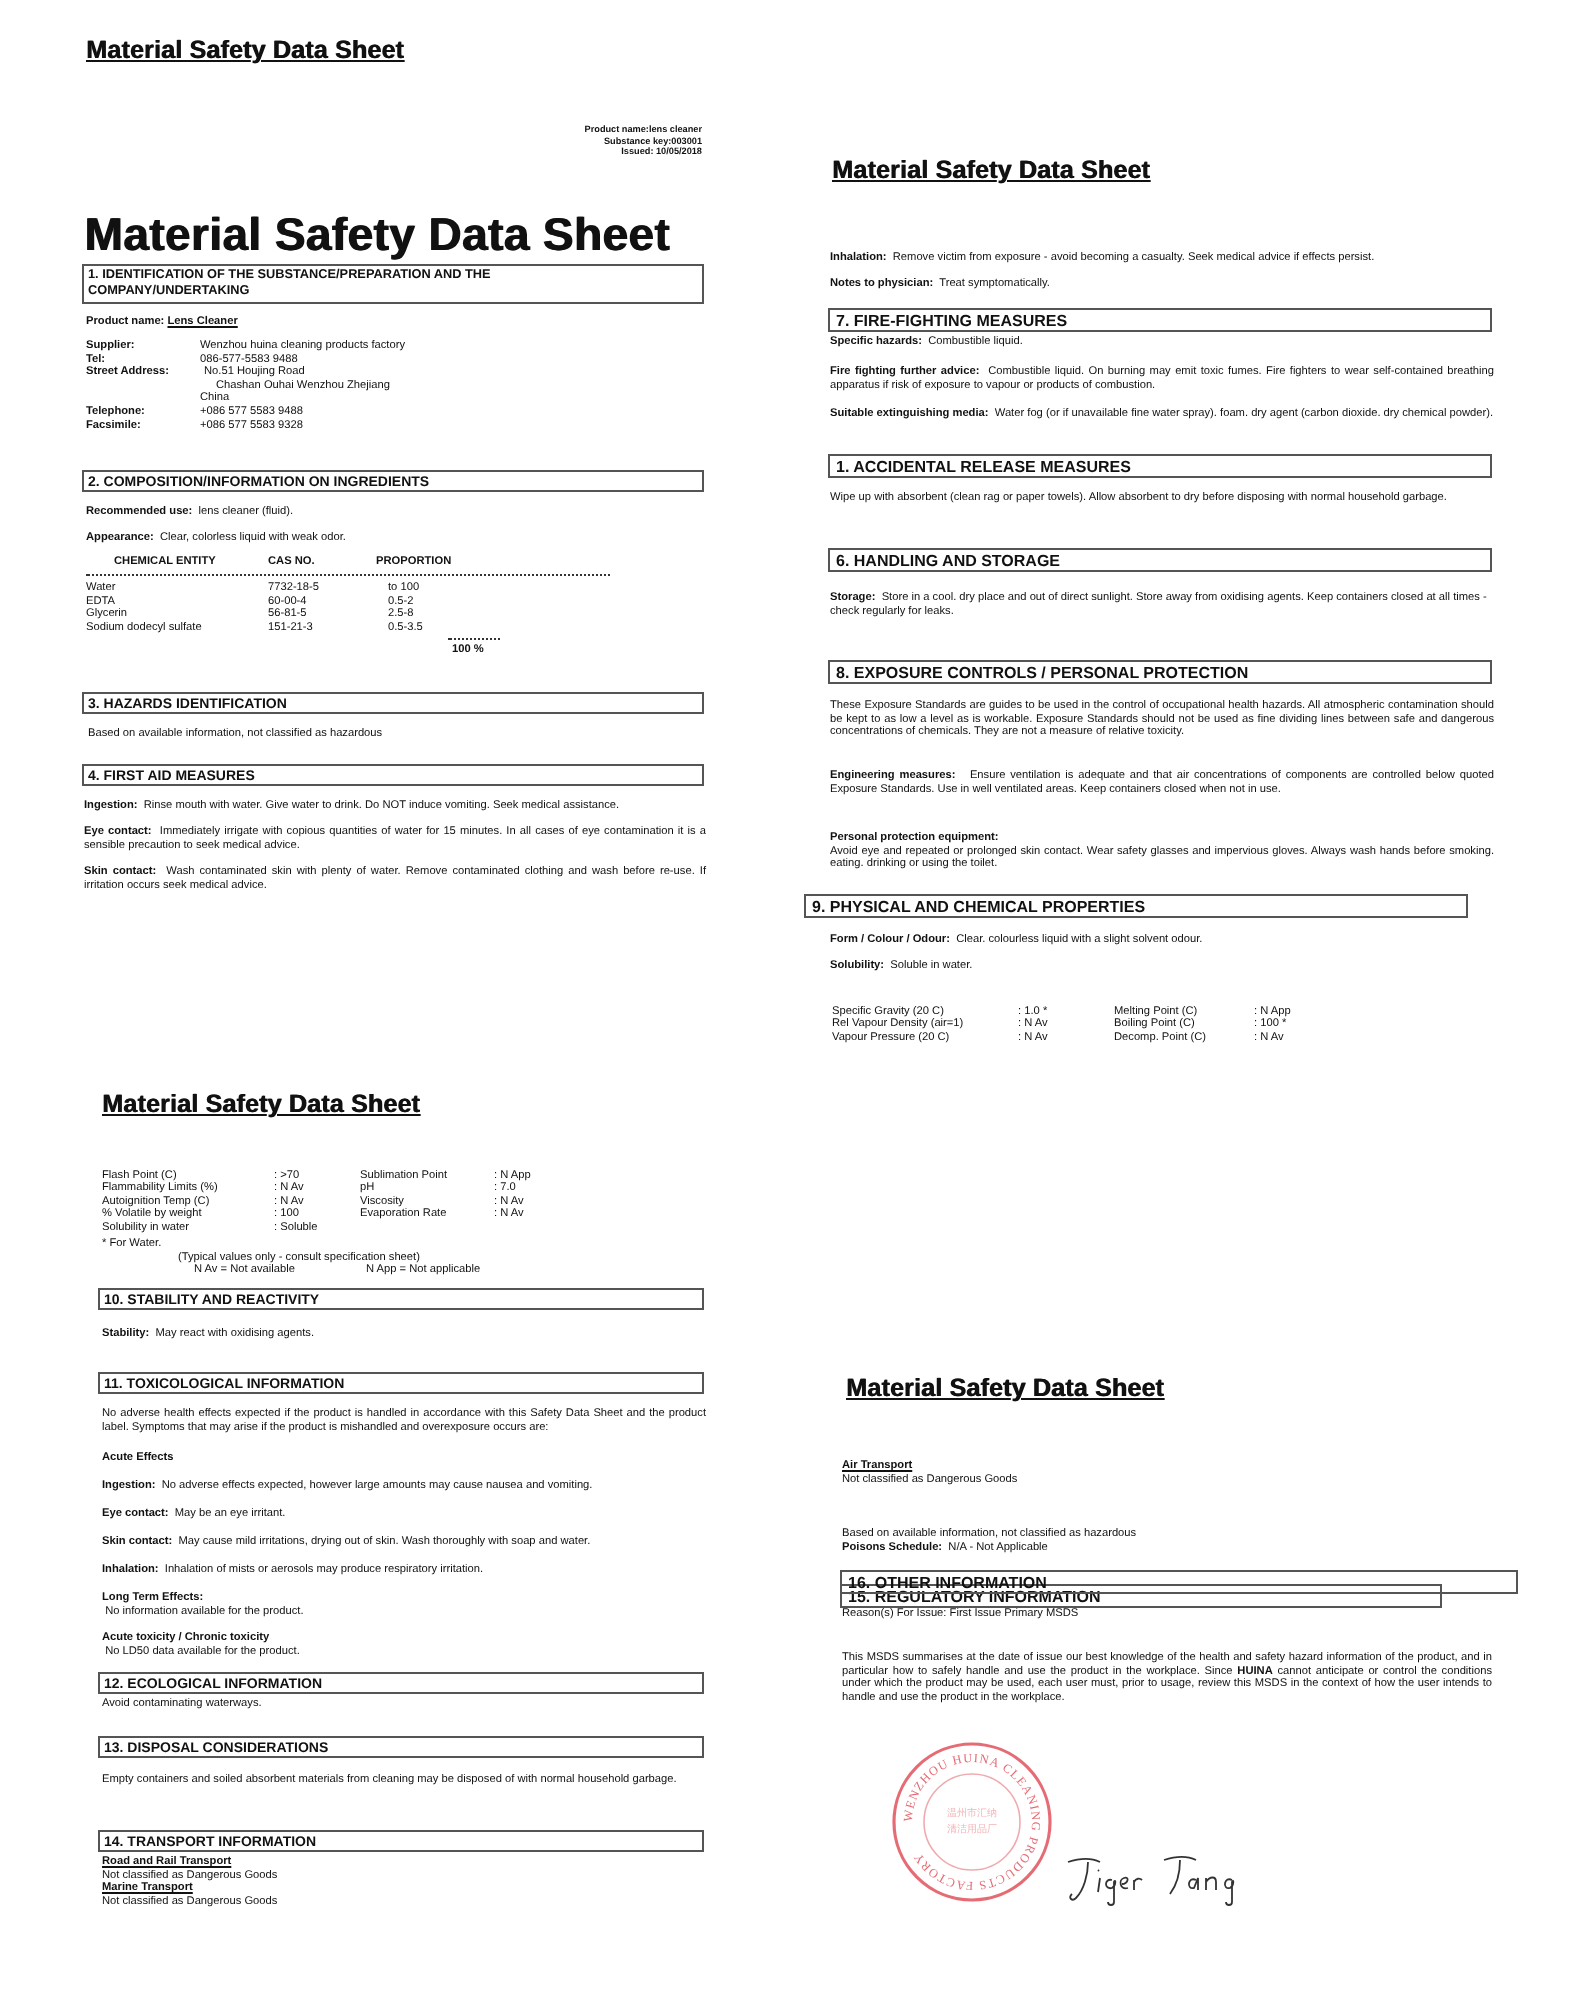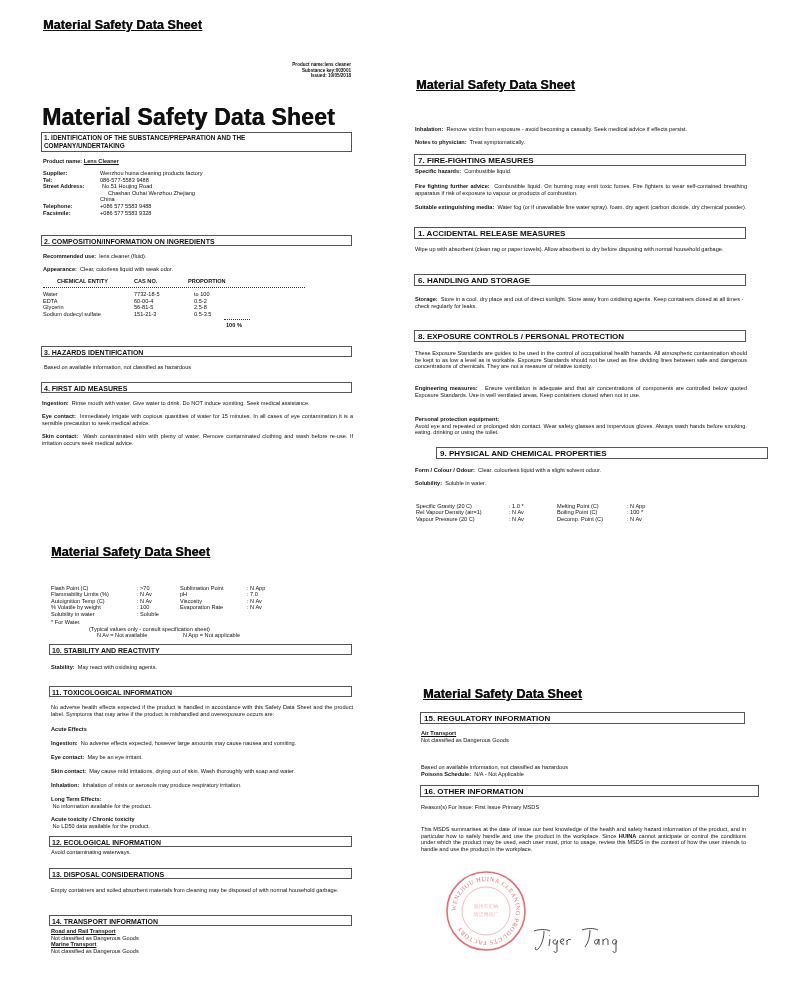--- a/index.html
+++ b/index.html
@@ -134,21 +134,21 @@
 <div class="abs t j" style="left:415px;top:246px;width:332px;">Wipe up with absorbent (clean rag or paper towels).  Allow absorbent to dry before disposing with normal household garbage.</div>
 
 <div class="abs sec lg" style="left:414px;top:274px;width:332px;height:12px;">6. HANDLING AND STORAGE</div>
 <div class="abs t" style="left:415px;top:296px;width:332px;"><b>Storage:</b>&nbsp; <span>Store in a cool. dry place and out of direct sunlight.  Store away from oxidising agents.  Keep containers closed at all times - check regularly for leaks.</span></div>
 
 <div class="abs sec lg" style="left:414px;top:330px;width:332px;height:12px;">8. EXPOSURE CONTROLS / PERSONAL PROTECTION</div>
 <div class="abs t j" style="left:415px;top:350px;width:332px;">These Exposure Standards are guides to be used in the control of occupational health hazards.  All atmospheric contamination should be kept to as low a level as is workable.  Exposure Standards should not be used as fine dividing lines between safe and dangerous concentrations of chemicals.  They are not a measure of relative toxicity.</div>
 <div class="abs t j" style="left:415px;top:385px;width:332px;"><b>Engineering measures:</b>&nbsp;&nbsp; <span>Ensure ventilation is adequate and that air concentrations of components are controlled below quoted Exposure Standards.  Use in well ventilated areas.  Keep containers closed when not in use.</span></div>
 <div class="abs t j" style="left:415px;top:416px;width:332px;"><b>Personal protection equipment:</b><br><span>Avoid eye and repeated or prolonged skin contact.  Wear safety glasses and impervious gloves.  Always wash hands before smoking. eating. drinking or using the toilet.</span></div>
 
-<div class="abs sec lg" style="left:436px;top:447px;width:332px;height:12px;">9. PHYSICAL AND CHEMICAL PROPERTIES</div>
+<div class="abs sec lg" style="left:402px;top:447px;width:332px;height:12px;">9. PHYSICAL AND CHEMICAL PROPERTIES</div>
 <div class="abs t" style="left:415px;top:467px;"><b>Form / Colour / Odour:</b>&nbsp; <span>Clear. colourless liquid with a slight solvent odour.</span></div>
 <div class="abs t" style="left:415px;top:480px;"><b>Solubility:</b>&nbsp; <span>Soluble in water.</span></div>
 <div class="abs" style="left:416px;top:503px;" id="propsA">
     <div class="t" style="position: relative; height: 6.4px; width: 260px;">
       <span class="abs" style="left: 0px; white-space: nowrap;">Specific Gravity (20 C)</span>
       <span class="abs" style="left: 93px; white-space: nowrap;">: 1.0 *</span>
       <span class="abs" style="left: 141px; white-space: nowrap;">Melting Point (C)</span>
       <span class="abs" style="left: 211px; white-space: nowrap;">: N App</span>
     </div>
     <div class="t" style="position: relative; height: 6.4px; width: 260px;">
@@ -229,21 +229,21 @@
   <div class="u">Marine Transport</div>
   <div>Not classified as Dangerous Goods</div>
 </div>
 
 <div class="abs ptitle" style="left:423px;top:687px;">Material Safety Data Sheet</div>
 <div class="abs t" style="left:421px;top:730px;">
   <div class="u">Air Transport</div>
   <div>Not classified as Dangerous Goods</div>
 </div>
 
-<div class="abs sec lg" style="left:420px;top:712px;width:325px;height:12px;">15. REGULATORY INFORMATION</div>
+<div class="abs sec lg" style="left:420px;top:792px;width:301px;height:12px;">15. REGULATORY INFORMATION</div>
 <div class="abs t" style="left:421px;top:764px;">
   <div>Based on available information, not classified as hazardous</div>
   <div><b>Poisons Schedule:</b>&nbsp; <span>N/A - Not Applicable</span></div>
 </div>
 
 <div class="abs sec lg" style="left:420px;top:785px;width:339px;height:12px;">16. OTHER INFORMATION</div>
 <div class="abs t" style="left:421px;top:804px;">Reason(s) For Issue: First Issue Primary MSDS</div>
 <div class="abs t j" style="left:421px;top:826px;width:325px;"><span>This MSDS summarises at the date of issue our best knowledge of the health and safety hazard information of the product, and in particular how to safely handle and use the product in the workplace. Since </span><b>HUINA</b><span> cannot anticipate or control the conditions under which the product may be used, each user must, prior to usage, review this MSDS in the context of how the user intends to handle and use the product in the workplace.</span></div>
 
 <div class="abs" style="left:445px;top:870px;width:82px;height:82px;">

